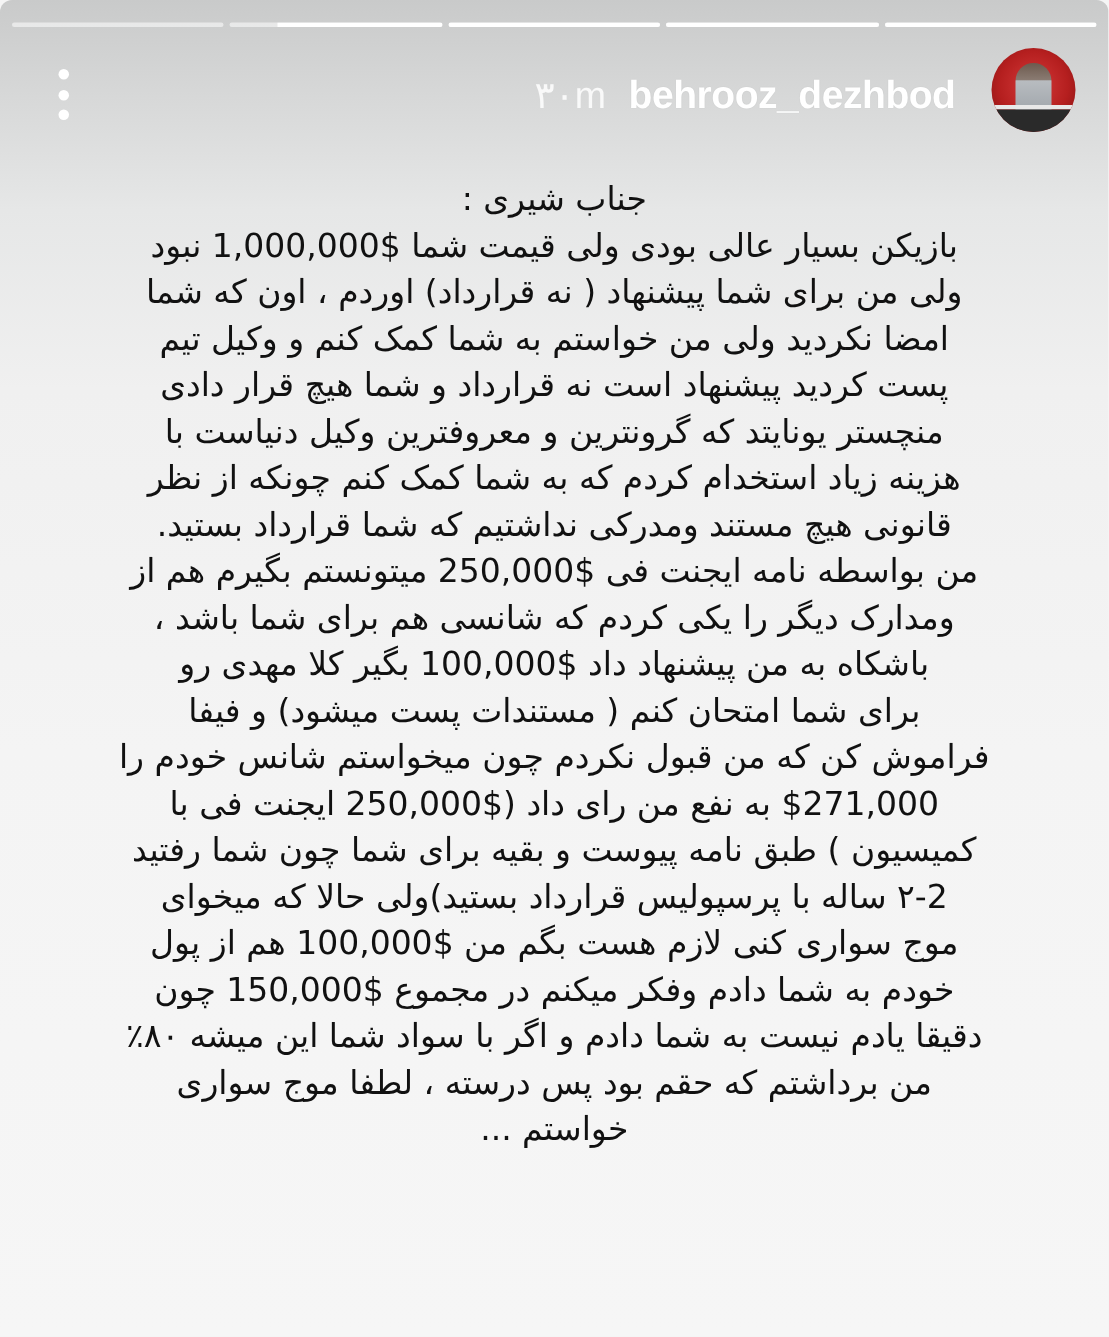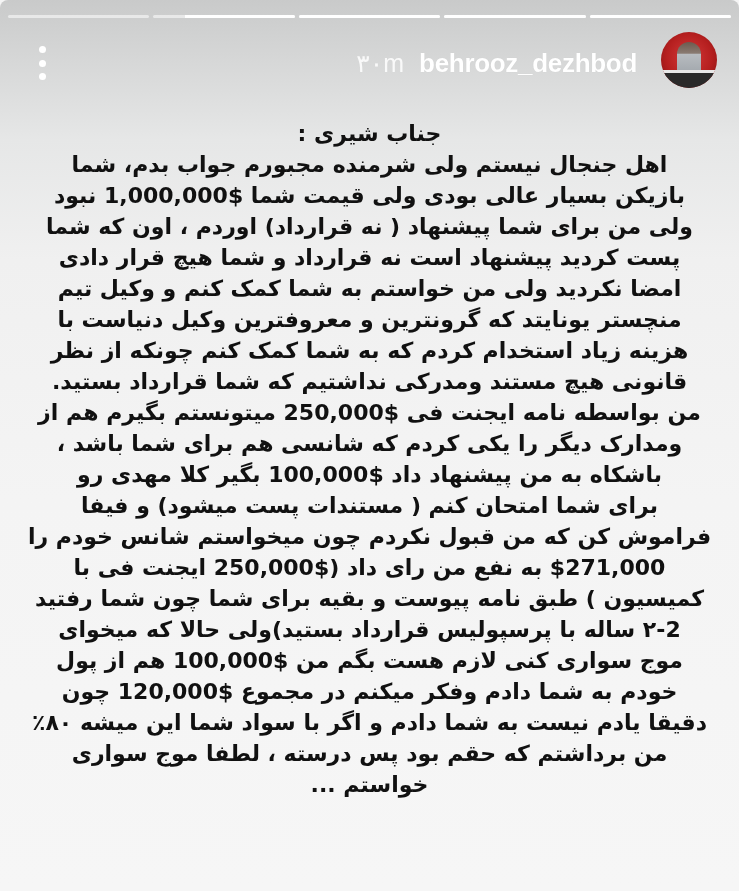--- a/index.html
+++ b/index.html
@@ -126,21 +126,21 @@
     }
     .content {
       position: absolute;
       top: 118px;
       left: 20px;
       right: 20px;
       direction: rtl;
       text-align: center;
       color: #111111;
       font-family: "DejaVu Sans", sans-serif;
-      font-weight: bold;
+      font-weight: normal;
       font-size: 22px;
       line-height: 31px;
     }
     .content .line {
       display: block;
       white-space: nowrap;
     }
     .content .title {
       font-size: 22px;
     }
@@ -178,36 +178,35 @@
     <span class="username">behrooz_dezhbod</span>
     <div class="avatar">
       <div class="person"></div>
       <div class="desk"></div>
       <div class="bottom"></div>
     </div>
   </div>
 
   <div class="content">
     <span class="line title">جناب شیری :</span>
-    <span class="line">اهل جنجال نیستم ولی شرمنده مجبورم جواب بدم، شما</span>
     <span class="line">بازیکن بسیار عالی بودی ولی قیمت شما $1,000,000 نبود</span>
     <span class="line">ولی من برای شما پیشنهاد ( نه قرارداد) اوردم ، اون که شما</span>
+    <span class="line">امضا نکردید ولی من خواستم به شما کمک کنم و وکیل تیم</span>
     <span class="line">پست کردید پیشنهاد است نه قرارداد و شما هیچ قرار دادی</span>
-    <span class="line">امضا نکردید ولی من خواستم به شما کمک کنم و وکیل تیم</span>
     <span class="line">منچستر یونایتد که گرونترین و معروفترین وکیل دنیاست با</span>
     <span class="line">هزینه زیاد استخدام کردم که به شما کمک کنم چونکه از نظر</span>
     <span class="line">قانونی هیچ مستند ومدرکی نداشتیم که شما قرارداد بستید.</span>
     <span class="line">من بواسطه نامه ایجنت فی $250,000 میتونستم بگیرم هم از</span>
     <span class="line">ومدارک دیگر را یکی کردم که شانسی هم برای شما باشد ،</span>
     <span class="line">باشکاه به من پیشنهاد داد $100,000 بگیر کلا مهدی رو</span>
     <span class="line">برای شما امتحان کنم ( مستندات پست میشود) و فیفا</span>
     <span class="line">فراموش کن که من قبول نکردم چون میخواستم شانس خودم را</span>
     <span class="line">$271,000 به نفع من رای داد ($250,000 ایجنت فی با</span>
     <span class="line">کمیسیون ) طبق نامه پیوست و بقیه برای شما چون شما رفتید</span>
     <span class="line">۲-2 ساله با پرسپولیس قرارداد بستید)ولی حالا که میخوای</span>
     <span class="line">موج سواری کنی لازم هست بگم من $100,000 هم از پول</span>
-    <span class="line">خودم به شما دادم وفکر میکنم در مجموع $120,000 چون</span>
+    <span class="line">خودم به شما دادم وفکر میکنم در مجموع $150,000 چون</span>
     <span class="line">دقیقا یادم نیست به شما دادم و اگر با سواد شما این میشه ۸۰٪</span>
     <span class="line">من برداشتم که حقم بود پس درسته ، لطفا موج سواری</span>
     <span class="line">خواستم ...</span>
   </div>
 
 </div>
 
 </body></html>

